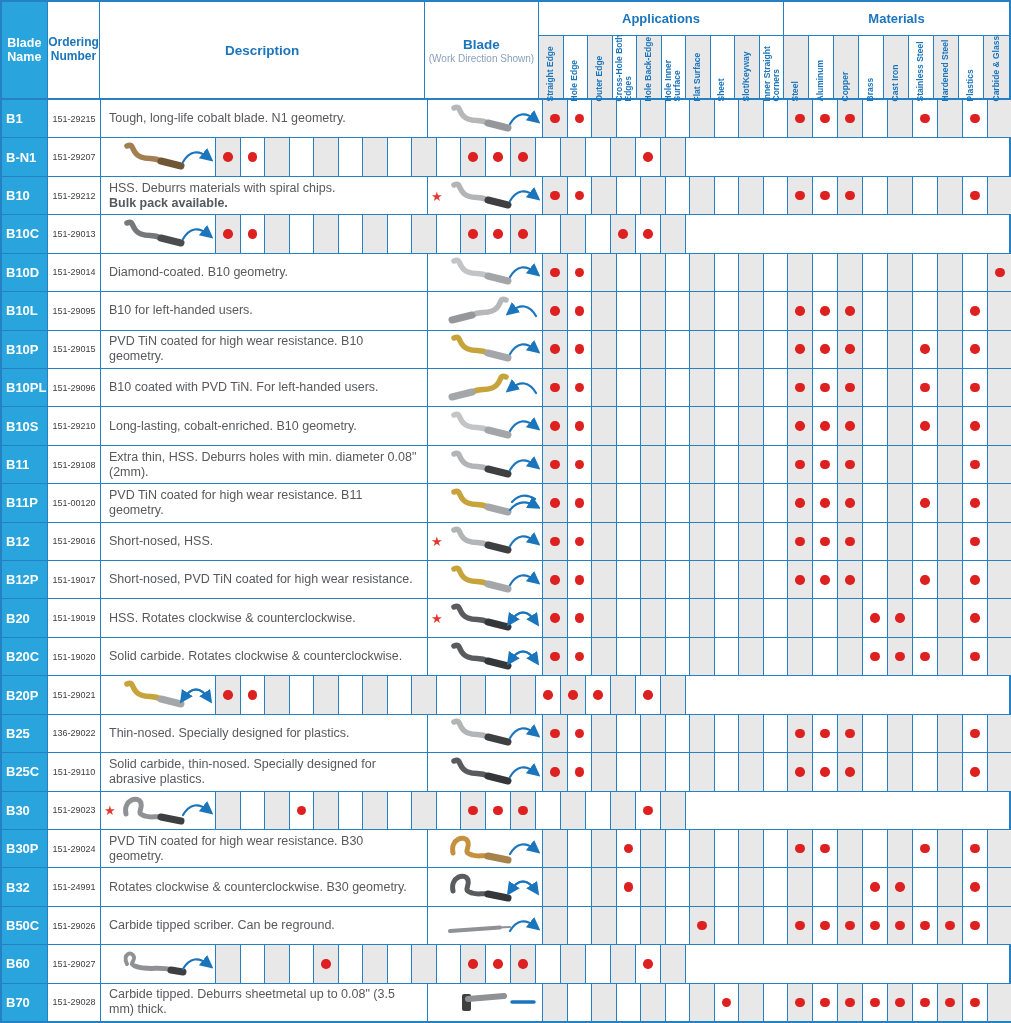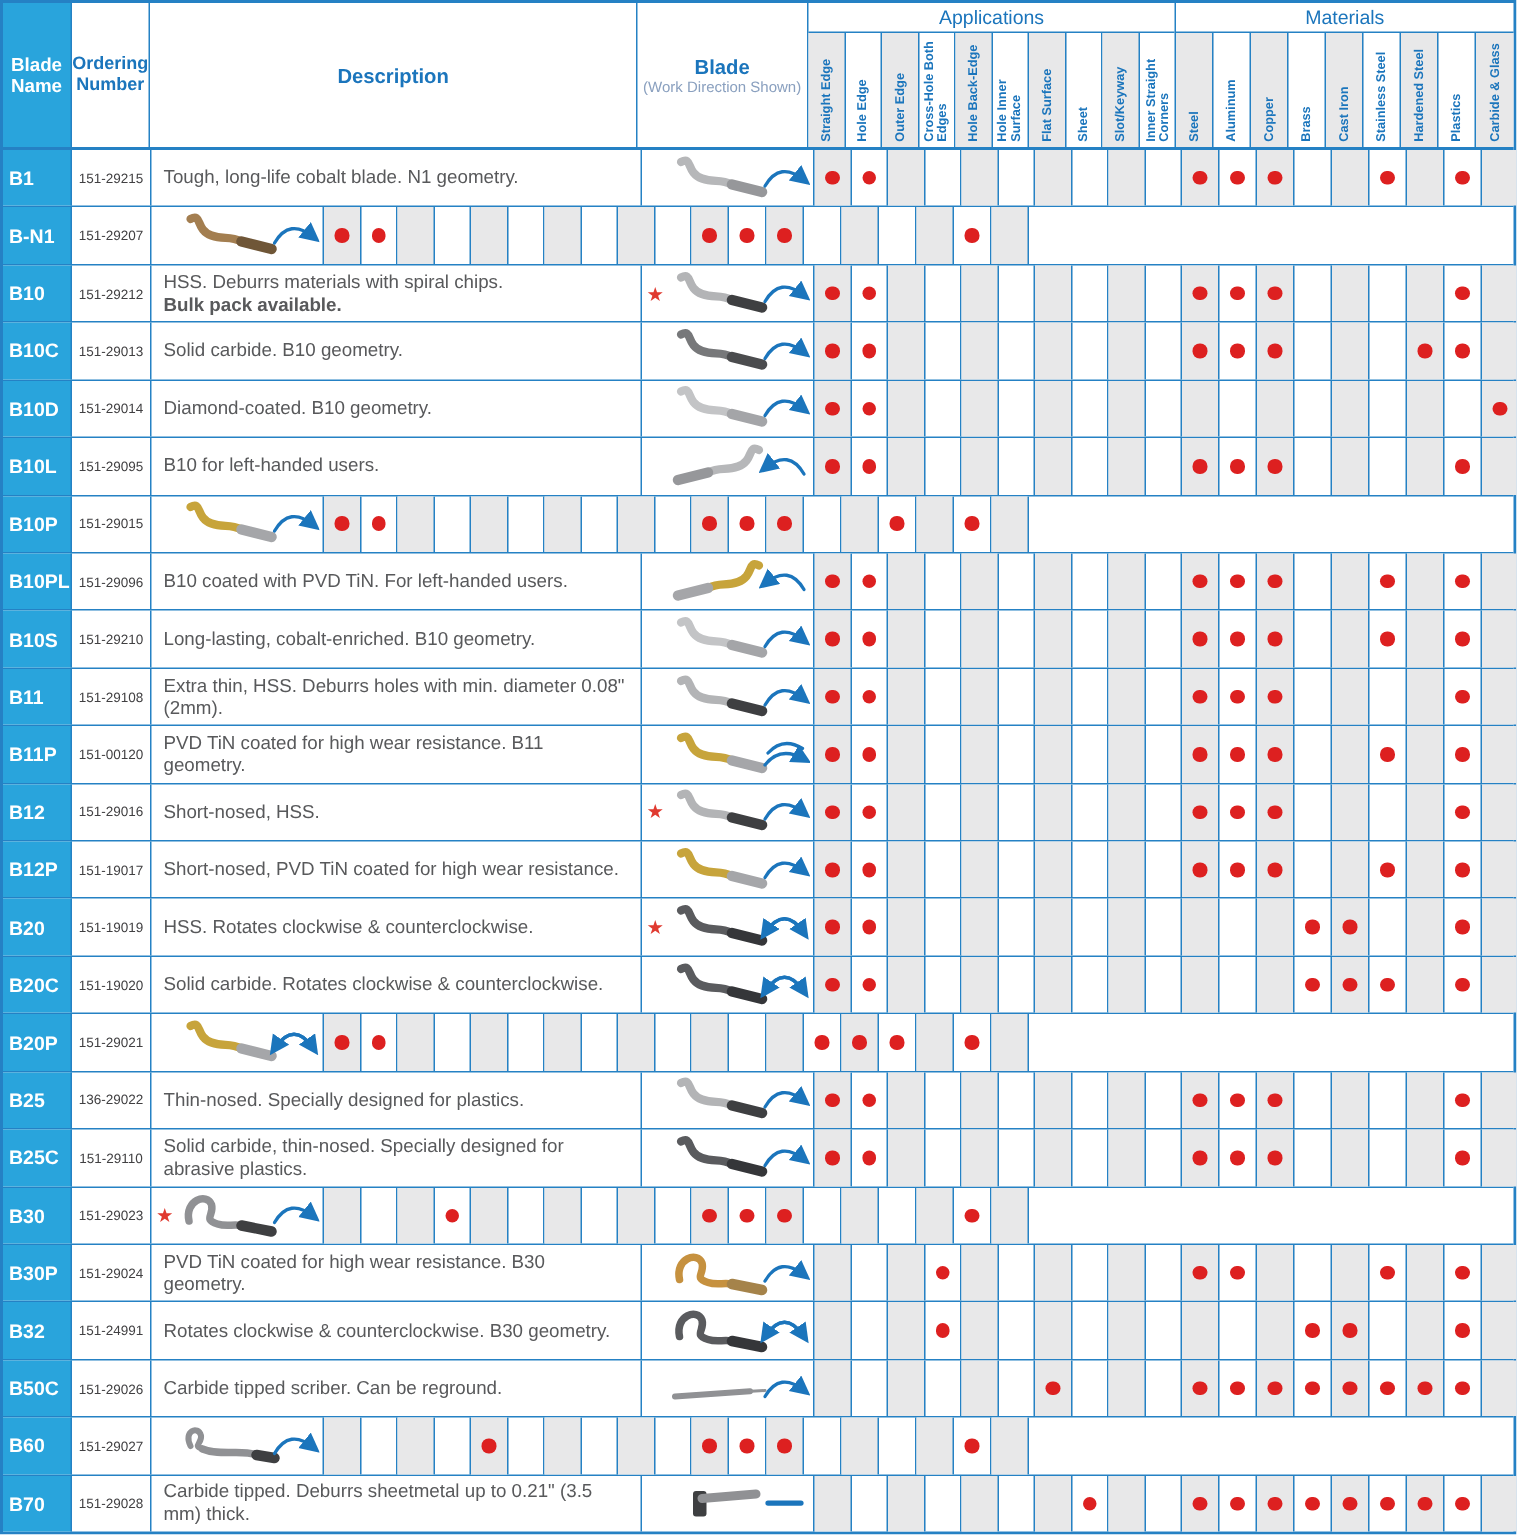--- a/index.html
+++ b/index.html
@@ -15,22 +15,22 @@
       justify-content:center;text-align:center;}
   .h-name{width:46px;background:var(--name-bg);color:#fff;font-weight:700;font-size:12.5px;line-height:1.15;}
   .h-order{width:53px;color:var(--hdrblue);font-weight:700;font-size:12px;line-height:1.15;}
   .h-desc{width:327px;color:var(--hdrblue);font-weight:700;font-size:13.5px;}
   .h-blade{width:115px;flex-direction:column;}
   .h-blade-title{color:var(--hdrblue);font-weight:700;font-size:13.5px;}
   .h-blade-sub{color:var(--sub);font-size:10px;margin-top:1px;}
   .hgroup{box-sizing:border-box;border-right:1.5px solid var(--b);display:flex;flex-direction:column;}
   .h-apps{width:245px;}
   .h-mats{width:225px;border-right:none;}
-  .group-label{height:20px;flex:none;display:flex;align-items:center;justify-content:center;
-      color:var(--hdrblue);font-weight:400;font-size:13px;border-bottom:1.5px solid var(--b);box-sizing:border-box;}
+  .group-label{height:34px;flex:none;display:flex;align-items:center;justify-content:center;
+      color:var(--hdrblue);font-weight:700;font-size:13px;border-bottom:1.5px solid var(--b);box-sizing:border-box;}
   .vrow{flex:1;display:flex;}
   .vcol{position:relative;height:100%;box-sizing:border-box;border-right:1.5px solid var(--b);flex:none;}
   .vcol:last-child{border-right:none;}
   .vtext{position:absolute;left:50%;top:50%;width:70px;
       transform:translate(-50%,-50%) rotate(-90deg);
       font-size:8.5px;font-weight:700;line-height:1.08;color:var(--hdrblue);
       text-align:left;padding-left:1px;}
   .shaded{background:var(--shade);}
   
   #rows{flex:1;display:flex;flex-direction:column;}
@@ -290,23 +290,20 @@
         <div class="c c-dot" style="width: 25px;"></div>
         <div class="c c-dot shaded" style="width: 25px;"></div>
         <div class="c c-dot" style="width: 25px;">
           <span class="dot"></span>
         </div>
         <div class="c c-dot shaded" style="width: 25px;"></div>
       </div>
       <div class="row">
         <div class="c c-name">B10C</div>
         <div class="c c-order">151-29013</div>
-        <div class="c c-desc">
-          <span>Solid carbide. B10 geometry.</span>
-        </div>
         <div class="c c-blade">
           <svg class="blade-svg" width="76" height="34" viewBox="0 0 76 34">
             <g>
       <path d="M12,6 C20,2 15,13 26,17 C34,20 38,17 46,21" stroke="#77787a" stroke-width="5.5" stroke-linecap="round" fill="none"></path>
       <path d="M46,21 L66,26" stroke="#4b4c4e" stroke-width="7" stroke-linecap="round" fill="none"></path>
             </g>
           </svg>
           <svg class="arrow-svg" width="34" height="24" viewBox="0 0 34 24">
             <defs>
               <marker id="ah-cw" markerWidth="7" markerHeight="7" refX="3.5" refY="3" orient="auto">
@@ -448,20 +445,23 @@
         <div class="c c-dot" style="width: 25px;"></div>
         <div class="c c-dot shaded" style="width: 25px;"></div>
         <div class="c c-dot" style="width: 25px;">
           <span class="dot"></span>
         </div>
         <div class="c c-dot shaded" style="width: 25px;"></div>
       </div>
       <div class="row">
         <div class="c c-name">B10P</div>
         <div class="c c-order">151-29015</div>
+        <div class="c c-desc">
+          <span>PVD TiN coated for high wear resistance. B10 geometry.</span>
+        </div>
         <div class="c c-blade">
           <svg class="blade-svg" width="76" height="34" viewBox="0 0 76 34">
             <g>
       <path d="M12,6 C20,2 15,13 26,17 C34,20 38,17 46,21" stroke="#c7a43b" stroke-width="5.5" stroke-linecap="round" fill="none"></path>
       <path d="M46,21 L66,26" stroke="#a5a6a9" stroke-width="7" stroke-linecap="round" fill="none"></path>
             </g>
           </svg>
           <svg class="arrow-svg" width="34" height="24" viewBox="0 0 34 24">
             <defs>
               <marker id="ah-cw" markerWidth="7" markerHeight="7" refX="3.5" refY="3" orient="auto">
@@ -1358,21 +1358,21 @@
         <div class="c c-dot shaded" style="width: 25px;"></div>
         <div class="c c-dot" style="width: 25px;">
           <span class="dot"></span>
         </div>
         <div class="c c-dot shaded" style="width: 25px;"></div>
       </div>
       <div class="row">
         <div class="c c-name">B70</div>
         <div class="c c-order">151-29028</div>
         <div class="c c-desc">
-          <span>Carbide tipped. Deburrs sheetmetal up to 0.21" (3.5 mm) thick.</span>
+          <span>Carbide tipped. Deburrs sheetmetal up to 0.08" (3.5 mm) thick.</span>
         </div>
         <div class="c c-blade">
           <svg class="blade-svg" width="76" height="34" viewBox="0 0 76 34">
             <rect x="20" y="9" width="9" height="17" rx="2" fill="#3e3f41"></rect>
              <path d="M26,14 L62,11" stroke="#909194" stroke-width="6" stroke-linecap="round" fill="none"></path>
           </svg>
           <svg class="arrow-svg" width="34" height="24" viewBox="0 0 34 24">
             <path d="M6,12 L28,12" stroke="#1B75BC" stroke-width="3.5" stroke-linecap="round" fill="none"></path>
           </svg>
         </div>

